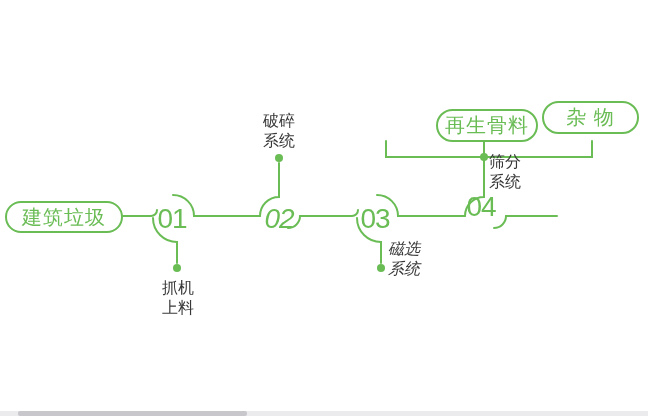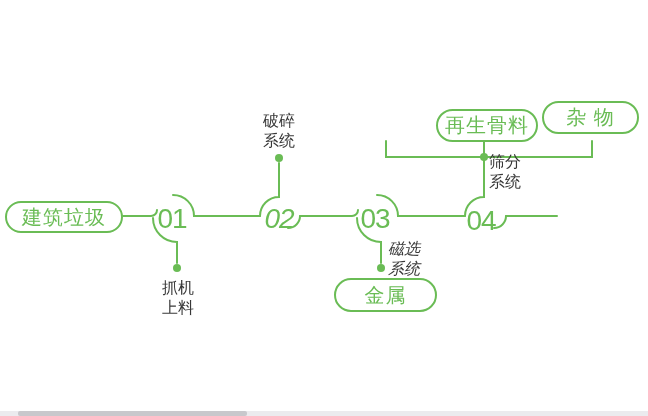--- a/index.html
+++ b/index.html
@@ -81,28 +81,25 @@
     <span>建筑垃圾</span>
   </div>
 
   <div class="pill" style="left:436px;top:109px;width:102px;height:33px;text-align:right;">
     <span>再生骨料</span>
   </div>
   <div class="pill" style="left:542px;top:101px;width:97px;height:33px;">
     <span>杂 物</span>
   </div>
 
-  <div class="pill" style="left:334px;top:278px;width:103px;height:34px;">
-    <span>金属</span>
-  </div>
 
   <div class="step-number" style="left:172px;top:219px;">01</div>
   <div class="step-number" style="left:279px;top:219px;font-style:italic;">02</div>
   <div class="step-number" style="left:375px;top:219px;">03</div>
-  <div class="step-number" style="left:481px;top:221px;">04</div>
+  <div class="step-number" style="left:481px;top:207px;">04</div>
 
   <div class="sys-label" style="left:162px;top:278px;">抓机
 上料</div>
   <div class="sys-label centered" style="left:279px;top:111px;">破碎
 系统</div>
   <div class="sys-label" style="left:388px;top:239px;font-style:italic;">磁选
 系统</div>
   <div class="sys-label" style="left:489px;top:152px;">筛分
 系统</div>
 

